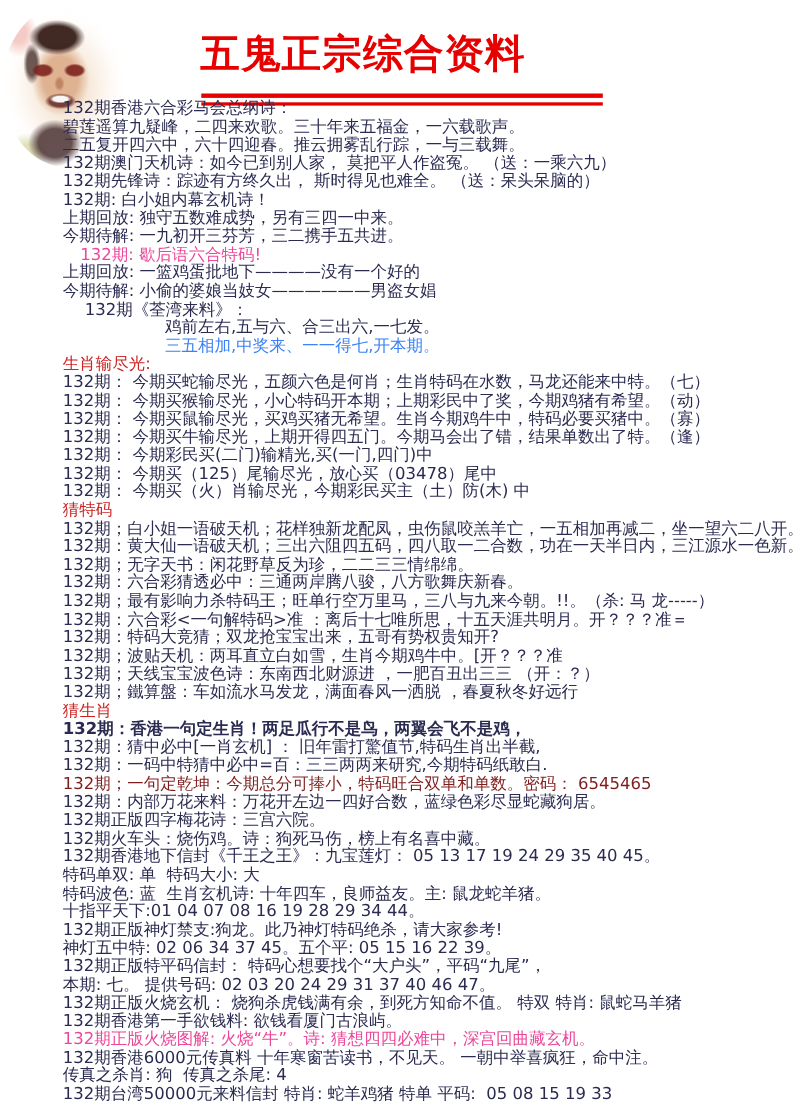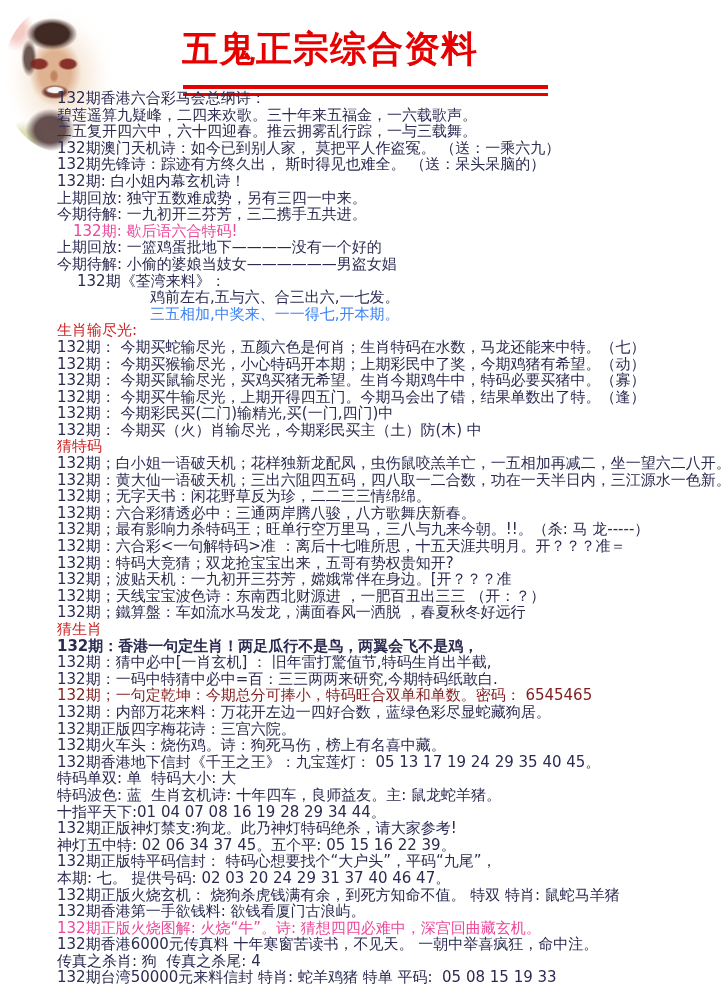--- a/index.html
+++ b/index.html
@@ -68,30 +68,31 @@
     <div class="line body" style="color: rgb(43, 43, 82);">今期待解: 小偷的婆娘当妓女——————男盗女娼</div>
     <div class="line body" style="color: rgb(43, 43, 82); margin-left: 20px;">132期《荃湾来料》：</div>
     <div class="line indent" style="color: rgb(43, 43, 82);">鸡前左右,五与六、合三出六,一七发。</div>
     <div class="line indent" style="color: #3b82f6;">三五相加,中奖来、一一得七,开本期。</div>
     <div class="line heading" style="color: rgb(204, 34, 34);">生肖输尽光:</div>
     <div class="line body" style="color: rgb(43, 43, 82);">132期： 今期买蛇输尽光，五颜六色是何肖；生肖特码在水数，马龙还能来中特。（七）</div>
     <div class="line body" style="color: rgb(43, 43, 82);">132期： 今期买猴输尽光，小心特码开本期；上期彩民中了奖，今期鸡猪有希望。（动）</div>
     <div class="line body" style="color: rgb(43, 43, 82);">132期： 今期买鼠输尽光，买鸡买猪无希望。生肖今期鸡牛中，特码必要买猪中。（寡）</div>
     <div class="line body" style="color: rgb(43, 43, 82);">132期： 今期买牛输尽光，上期开得四五门。今期马会出了错，结果单数出了特。（逢）</div>
     <div class="line body" style="color: rgb(43, 43, 82);">132期： 今期彩民买(二门)输精光,买(一门,四门)中</div>
+    <div class="line body" style="color: rgb(43, 43, 82);">132期： 今期买（125）尾输尽光，放心买（03478）尾中</div>
     <div class="line body" style="color: rgb(43, 43, 82);">132期： 今期买（火）肖输尽光，今期彩民买主（土）防(木) 中</div>
     <div class="line heading" style="color: rgb(204, 34, 34);">猜特码</div>
     <div class="line body" style="color: rgb(43, 43, 82);">132期；白小姐一语破天机；花样独新龙配凤，虫伤鼠咬羔羊亡，一五相加再减二，坐一望六二八开。</div>
     <div class="line body" style="color: rgb(43, 43, 82);">132期：黄大仙一语破天机；三出六阻四五码，四八取一二合数，功在一天半日内，三江源水一色新。</div>
     <div class="line body" style="color: rgb(43, 43, 82);">132期；无字天书：闲花野草反为珍，二二三三情绵绵。</div>
     <div class="line body" style="color: rgb(43, 43, 82);">132期：六合彩猜透必中：三通两岸腾八骏，八方歌舞庆新春。</div>
     <div class="line body" style="color: rgb(43, 43, 82);">132期；最有影响力杀特码王；旺单行空万里马，三八与九来今朝。!!。（杀: 马 龙-----）</div>
     <div class="line body" style="color: rgb(43, 43, 82);">132期：六合彩&lt;一句解特码&gt;准 ：离后十七唯所思，十五天涯共明月。开？？？准＝</div>
     <div class="line body" style="color: rgb(43, 43, 82);">132期：特码大竞猜；双龙抢宝宝出来，五哥有势权贵知开?</div>
-    <div class="line body" style="color: rgb(43, 43, 82);">132期；波贴天机：一九初开三芬芳，嫦娥常伴在身边。[开？？？准</div>
+    <div class="line body" style="color: rgb(43, 43, 82);">132期；波贴天机：两耳直立白如雪，生肖今期鸡牛中。[开？？？准</div>
     <div class="line body" style="color: rgb(43, 43, 82);">132期；天线宝宝波色诗：东南西北财源进 ，一肥百丑出三三 （开：？）</div>
     <div class="line body" style="color: rgb(43, 43, 82);">132期；鐵算盤：车如流水马发龙，满面春风一洒脱 ，春夏秋冬好远行</div>
     <div class="line heading" style="color: rgb(204, 34, 34);">猜生肖</div>
     <div class="line body" style="color: rgb(43, 43, 82); font-weight: bold;">132期：香港一句定生肖！两足瓜行不是鸟，两翼会飞不是鸡，</div>
     <div class="line body" style="color: rgb(43, 43, 82);">132期：猜中必中[一肖玄机] ： 旧年雷打驚值节,特码生肖出半截,</div>
     <div class="line body" style="color: rgb(43, 43, 82);">132期：一码中特猜中必中=百：三三两两来研究,今期特码纸敢白.</div>
     <div class="line body" style="color: #7f1d1d;">132期；一句定乾坤：今期总分可捧小，特码旺合双单和单数。密码： 6545465</div>
     <div class="line body" style="color: rgb(43, 43, 82);">132期：内部万花来料：万花开左边一四好合数，蓝绿色彩尽显蛇藏狗居。</div>
     <div class="line body" style="color: rgb(43, 43, 82);">132期正版四字梅花诗：三宫六院。</div>
     <div class="line body" style="color: rgb(43, 43, 82);">132期火车头：烧伤鸡。诗：狗死马伤，榜上有名喜中藏。</div>

